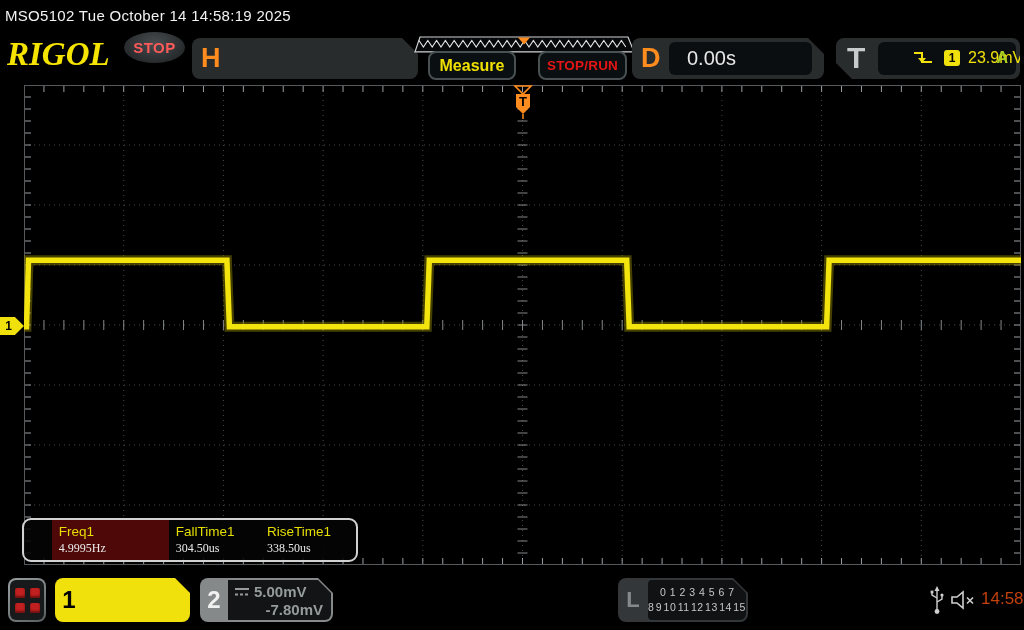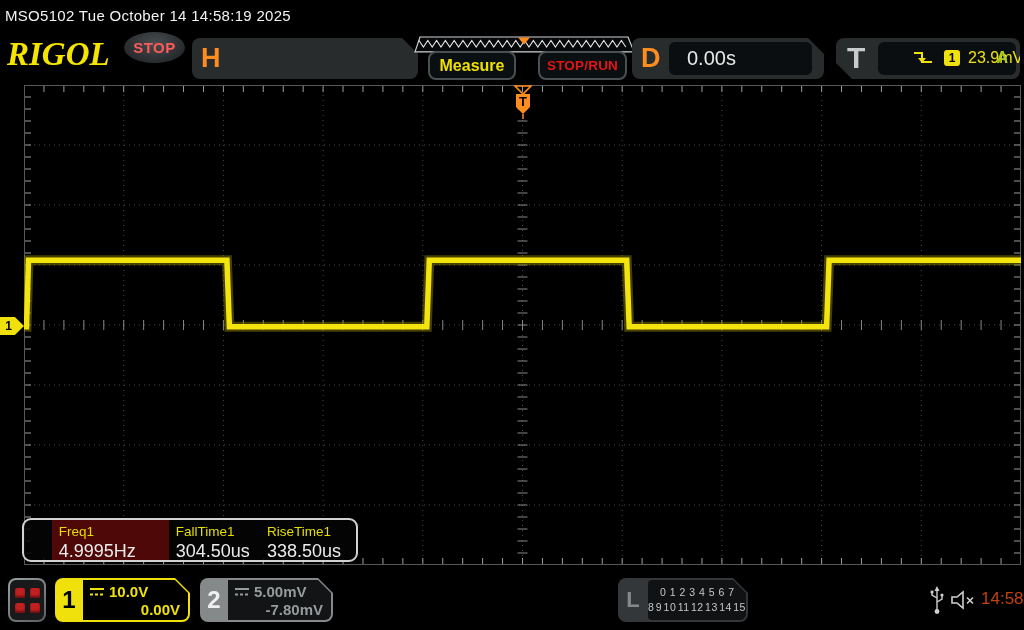--- a/index.html
+++ b/index.html
@@ -59,21 +59,21 @@
       color:#000; font-weight:bold; font-size:12px; text-align:center; line-height:18px;
       padding-right:7px; }
 
   
   #meas-panel { left:22px; top:518px; width:336px; height:44px;
       background:rgba(5,5,5,.88); border:2px solid #d2d2d2; border-radius:9px;
       display:flex; overflow:hidden; }
   .meas-spacer { width:29px; }
   .meas-cell { padding:4px 0 0 7px; }
   .meas-cell .lbl { font-size:13.5px; color:#e6df00; }
-  .meas-cell .val { font-size:18px; color:#ececec; margin-top:2px; }
+  .meas-cell .val { font-size:12px; color:#ececec; margin-top:2px;font-family:Liberation Serif, serif; }
   .meas-selected { background:#4e0808; }
   #meas-0 { width:122px; }
   #meas-1 { width:95px; }
   #meas-2 { width:100px; }
 
   
   #menu-btn { left:8px; top:578px; width:38px; height:44px; border-radius:8px;
       background:linear-gradient(145deg,#9aa0a2,#5a5e60); padding:2px; }
   #menu-btn .inner { width:100%; height:100%; background:#17191a; border-radius:6px;
       display:grid; grid-template-columns:10px 10px; grid-template-rows:10px 10px;
@@ -470,30 +470,20 @@
     <div class="inner">
       <div class="sq"></div>
       <div class="sq"></div>
       <div class="sq"></div>
       <div class="sq"></div>
     </div>
   </div>
 
   <div class="abs ch-block" id="ch1-block">
     <div class="ch-tab">1</div>
-    <div class="ch-body">
-      <div class="ch-row1">
-        <svg width="16" height="11" viewBox="0 0 16 11">
-          <line x1="1" y1="3" x2="15" y2="3" stroke="#f0e10c" stroke-width="2.2"></line>
-          <line x1="1" y1="8.5" x2="15" y2="8.5" stroke="#f0e10c" stroke-width="2" stroke-dasharray="3 2"></line>
-        </svg>
-        <span>10.0V</span>
-      </div>
-      <div class="ch-row2">0.00V</div>
-    </div>
   </div>
 
   <div class="abs ch-block" id="ch2-block">
     <div class="ch-tab">2</div>
     <div class="ch-body">
       <div class="ch-row1">
         <svg width="16" height="11" viewBox="0 0 16 11">
           <line x1="1" y1="3" x2="15" y2="3" stroke="#969c9d" stroke-width="2.2"></line>
           <line x1="1" y1="8.5" x2="15" y2="8.5" stroke="#969c9d" stroke-width="2" stroke-dasharray="3 2"></line>
         </svg>

